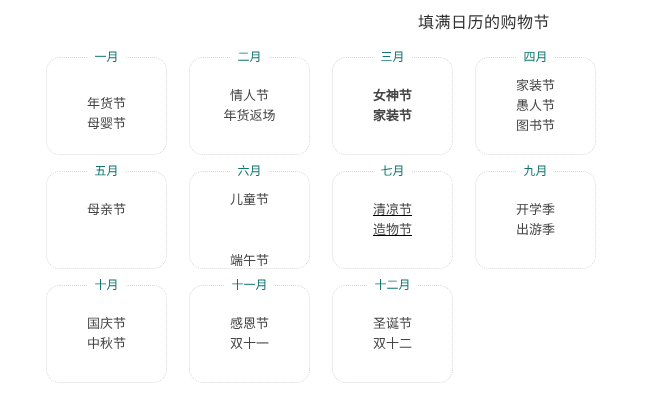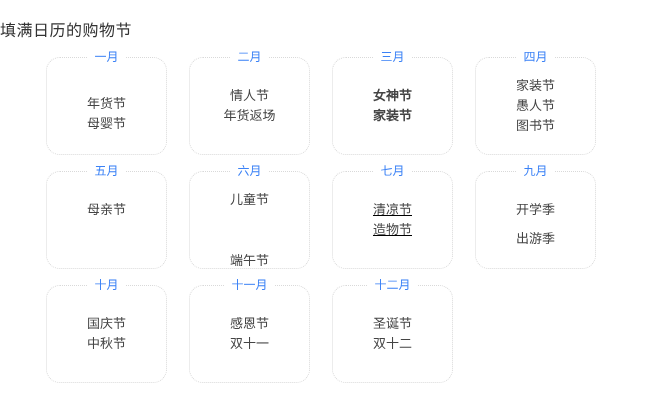--- a/index.html
+++ b/index.html
@@ -20,27 +20,26 @@
     width: 655px;
     height: 400px;
     box-sizing: border-box;
   }
 
   .page-title {
     position: absolute;
     top: 12px;
     left: 0;
     width: 550px;
-    text-align: left;
+    text-align: right;
     font-size: 16px;
     line-height: 22px;
     color: #333333;
     letter-spacing: 0.5px;
     white-space: nowrap;
-    margin-top: 8px;
   }
 
   .calendar-grid {
     position: absolute;
     top: 57px;
     left: 46px;
     width: 551px;
     height: 326px;
     display: grid;
     grid-template-columns: repeat(4, 121px);
@@ -59,21 +58,21 @@
 
   .month-label {
     position: absolute;
     top: -9px;
     left: 50%;
     transform: translateX(-50%);
     background: #ffffff;
     padding: 0 7px;
     font-size: 12px;
     line-height: 17px;
-    color: #3b82f6;
+    color: #0f766e;
     white-space: nowrap;
   }
 
   .card-events {
     position: absolute;
     left: 0;
     right: 0;
     top: 14px;
     display: flex;
     flex-direction: column;
@@ -142,21 +141,21 @@
       </div>
       <div class="month-card">
         <div class="month-label">七月</div>
         <div class="card-events" style="top: 28px; text-decoration: underline;">
           <div class="event-line">清凉节</div>
           <div class="event-line">造物节</div>
         </div>
       </div>
       <div class="month-card">
         <div class="month-label">九月</div>
-        <div class="card-events" style="top: 28px; gap: 9px;">
+        <div class="card-events" style="top: 28px;">
           <div class="event-line">开学季</div>
           <div class="event-line">出游季</div>
         </div>
       </div>
       <div class="month-card">
         <div class="month-label">十月</div>
         <div class="card-events" style="top: 28px;">
           <div class="event-line">国庆节</div>
           <div class="event-line">中秋节</div>
         </div>

